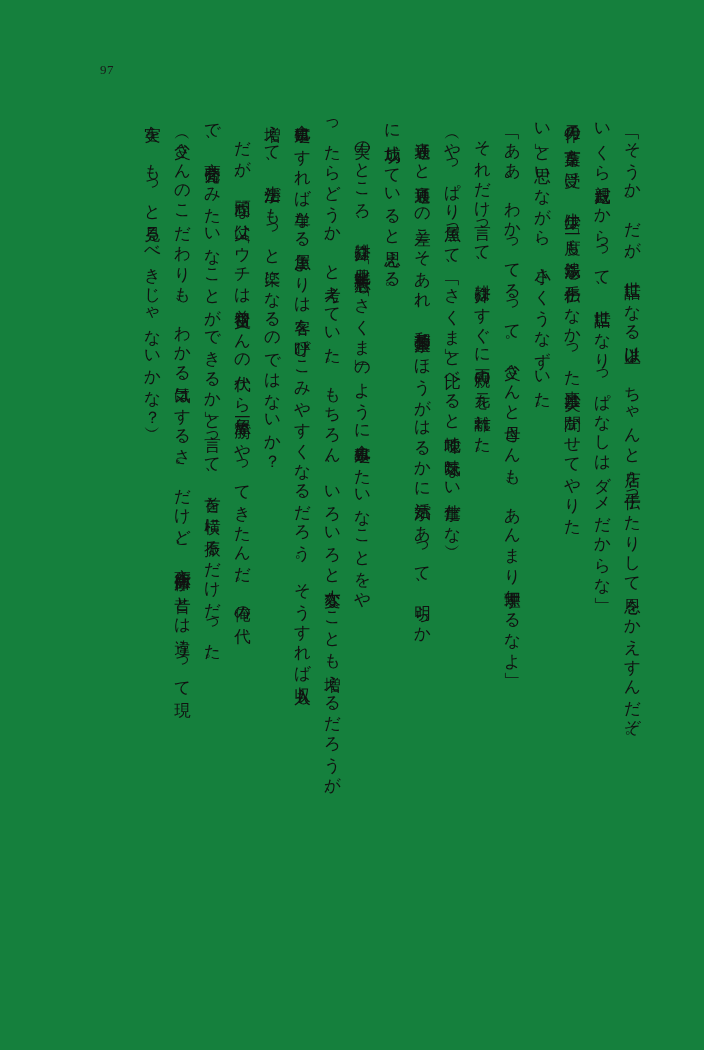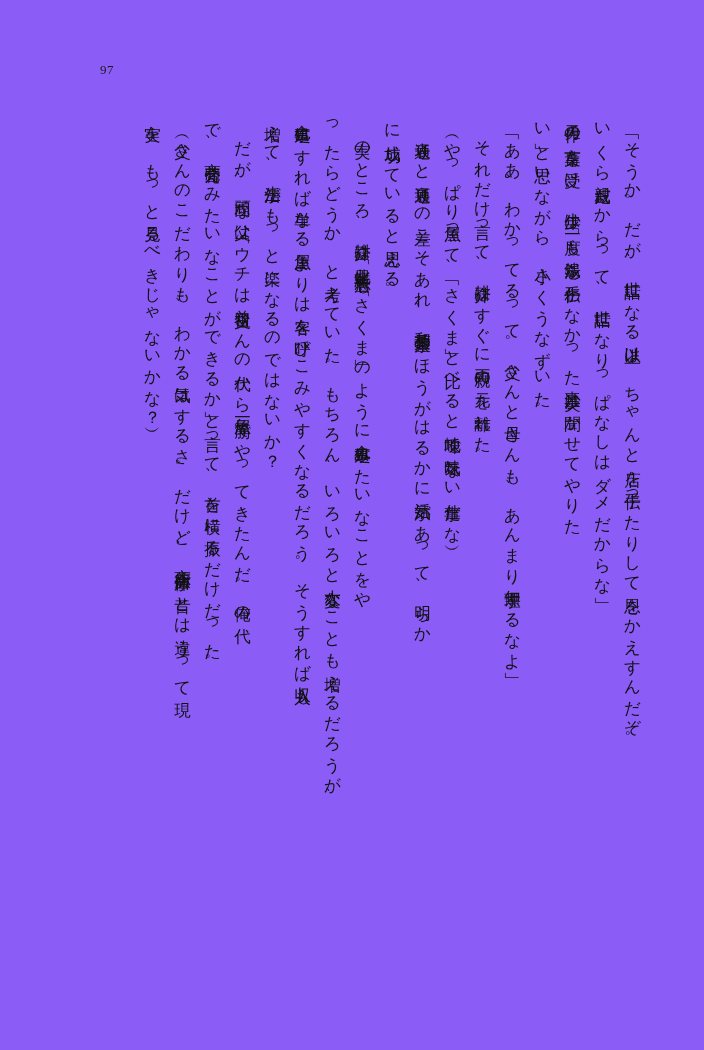--- a/index.html
+++ b/index.html
@@ -11,21 +11,21 @@
     width: 704px;
     height: 1050px;
     overflow: hidden;
     font-family: "Liberation Serif", "DejaVu Serif", serif;
     color: #111111;
   }
   .page {
     position: relative;
     width: 704px;
     height: 1050px;
-    background: #8b5cf6;
+    background: #15803d;
     box-sizing: border-box;
   }
   .page-number {
     position: absolute;
     top: 62px;
     left: 100px;
     font-size: 13px;
     letter-spacing: 0.5px;
     color: #1a1a1a;
     font-family: "Liberation Serif", "DejaVu Serif", serif;

